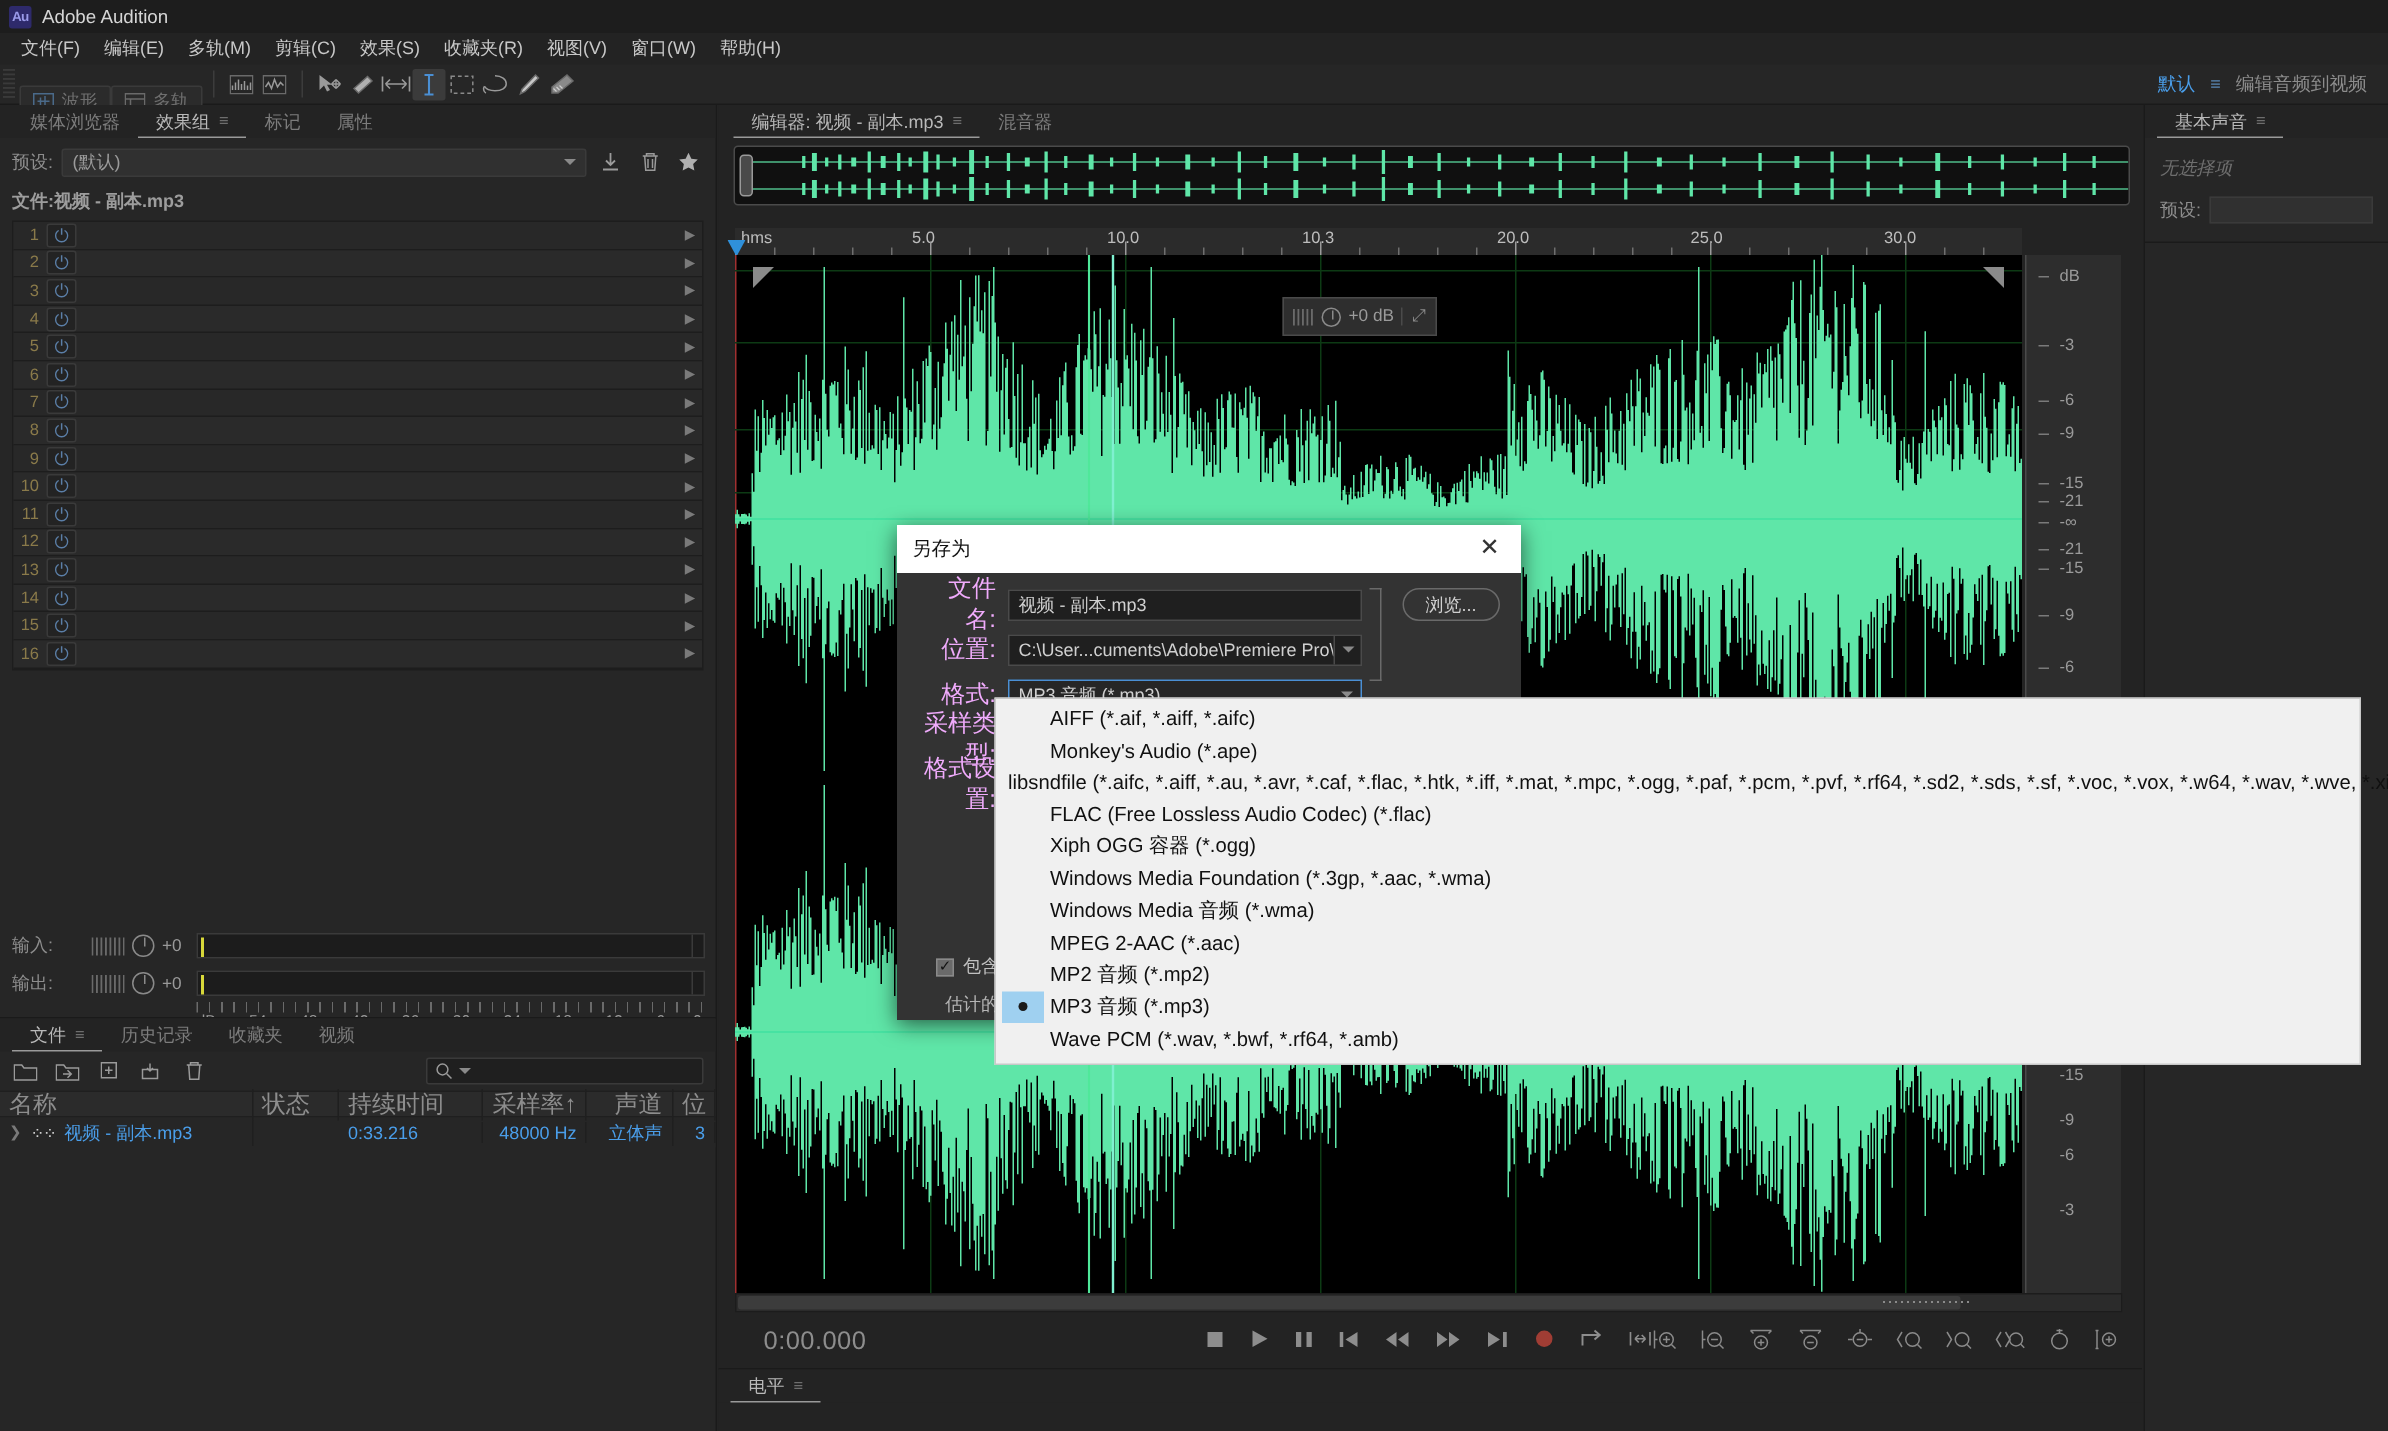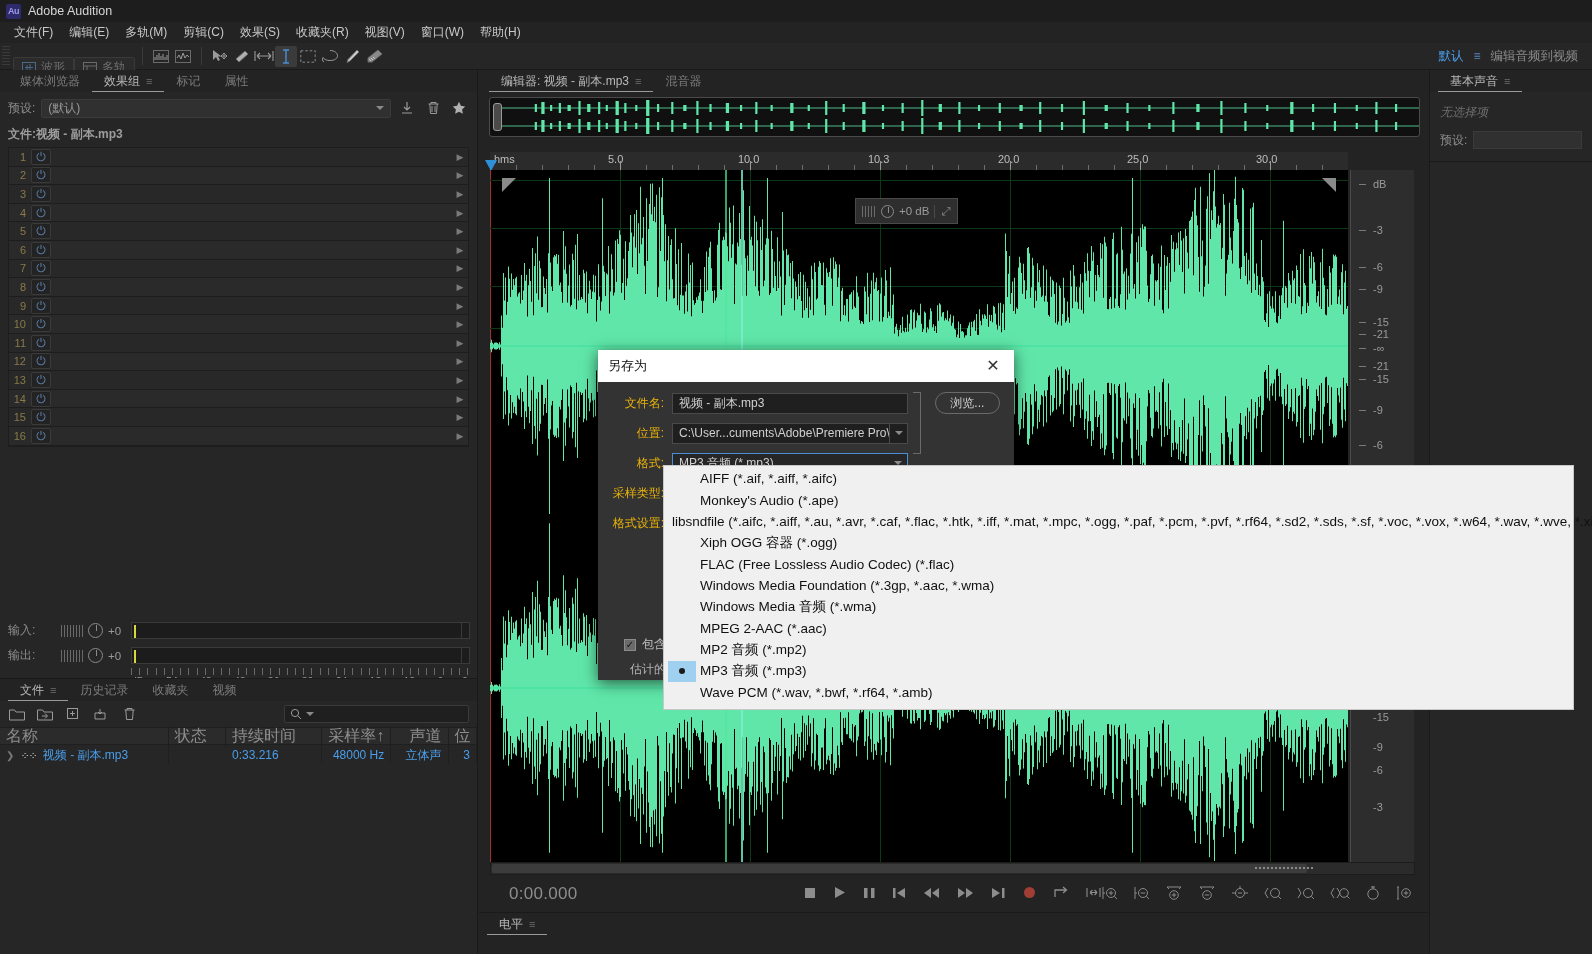--- a/index.html
+++ b/index.html
@@ -196,21 +196,21 @@
   
   #dialog { position:absolute; left:598px; top:350px; width:416px; height:330px;
     background:#333333; box-shadow:0 3px 14px rgba(0,0,0,.6); z-index:40; }
   .dlg-title { height:32px; background:#ffffff; display:flex; align-items:center;
     padding:0 10px; color:#111; font-size:13px; }
   .dlg-close { margin-left:auto; color:#333; font-size:16px; line-height:1;
     width:22px; text-align:center; }
   .dlg-body { padding:10px 14px 0 14px; }
   .drow { display:flex; align-items:center; height:22px; margin-bottom:8px; }
   .drow .dl { width:60px; text-align:right; padding-right:8px;
-    color:#eab308; font-size:12px; }
+    color:#f0abfc; font-size:16px; }
   .dfield { height:21px; background:#1f1f1f; border:1px solid #4a4a4a;
     display:flex; align-items:center; padding:0 6px; color:#d0d0d0; font-size:12px;}
   .dfield.focus { border-color:#4a8fd4; }
   .ddrop { width:18px; height:19px; display:flex; align-items:center;
     justify-content:center; border-left:1px solid #4a4a4a; }
   .brace { width:10px; height:62px; border:1px solid #6a6a6a; border-left:none;
     margin-left:5px; }
   .browsebtn { margin-left:14px; width:88px; height:22px; border:1px solid #6a6a6a;
     border-radius:11px; color:#d0d0d0; font-size:12px; display:flex;
     align-items:center; justify-content:center; }
@@ -1029,25 +1029,25 @@
     <div class="dditem">
         <span class="radio"></span>
         <span class="txt">Monkey's Audio (*.ape)</span>
       </div>
     <div class="dditem">
         <span class="radio"></span>
         <span class="txt">libsndfile (*.aifc, *.aiff, *.au, *.avr, *.caf, *.flac, *.htk, *.iff, *.mat, *.mpc, *.ogg, *.paf, *.pcm, *.pvf, *.rf64, *.sd2, *.sds, *.sf, *.voc, *.vox, *.w64, *.wav, *.wve, *.xi)</span>
       </div>
     <div class="dditem">
         <span class="radio"></span>
-        <span class="txt">Xiph OGG 容器 (*.ogg)</span>
+        <span class="txt">FLAC (Free Lossless Audio Codec) (*.flac)</span>
       </div>
     <div class="dditem">
         <span class="radio"></span>
-        <span class="txt">FLAC (Free Lossless Audio Codec) (*.flac)</span>
+        <span class="txt">Xiph OGG 容器 (*.ogg)</span>
       </div>
     <div class="dditem">
         <span class="radio"></span>
         <span class="txt">Windows Media Foundation (*.3gp, *.aac, *.wma)</span>
       </div>
     <div class="dditem">
         <span class="radio"></span>
         <span class="txt">Windows Media 音频 (*.wma)</span>
       </div>
     <div class="dditem">

